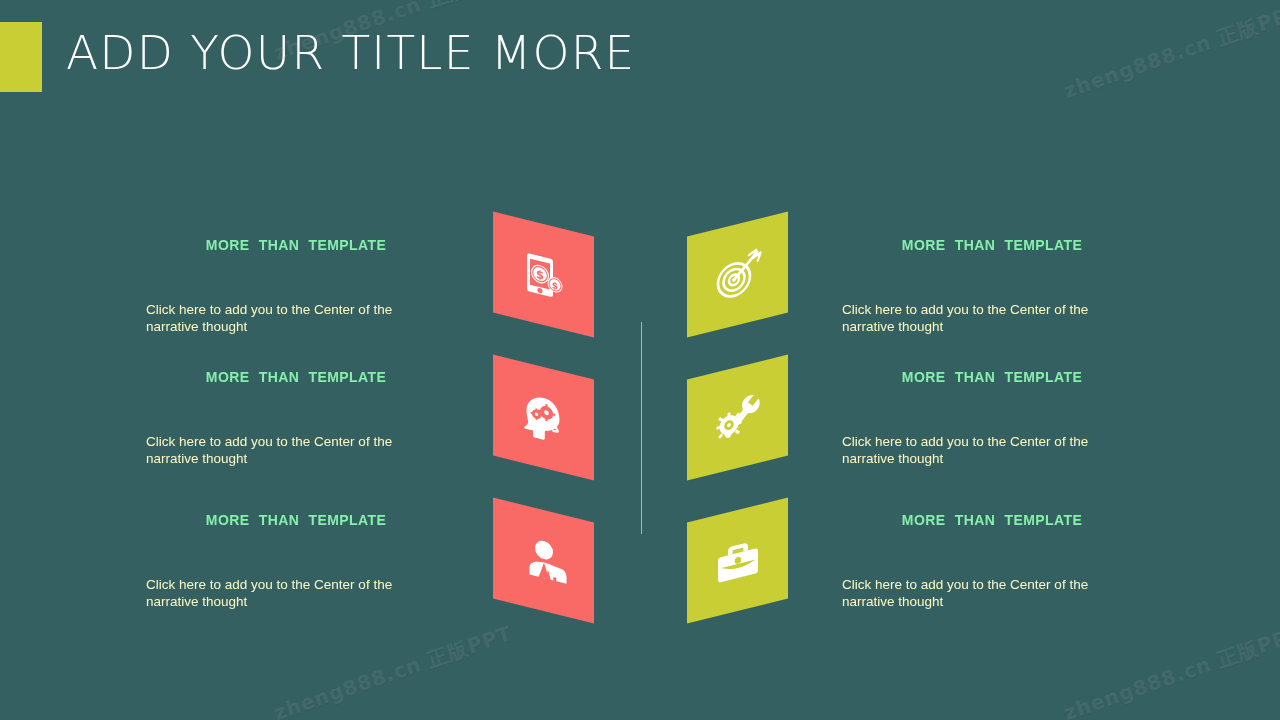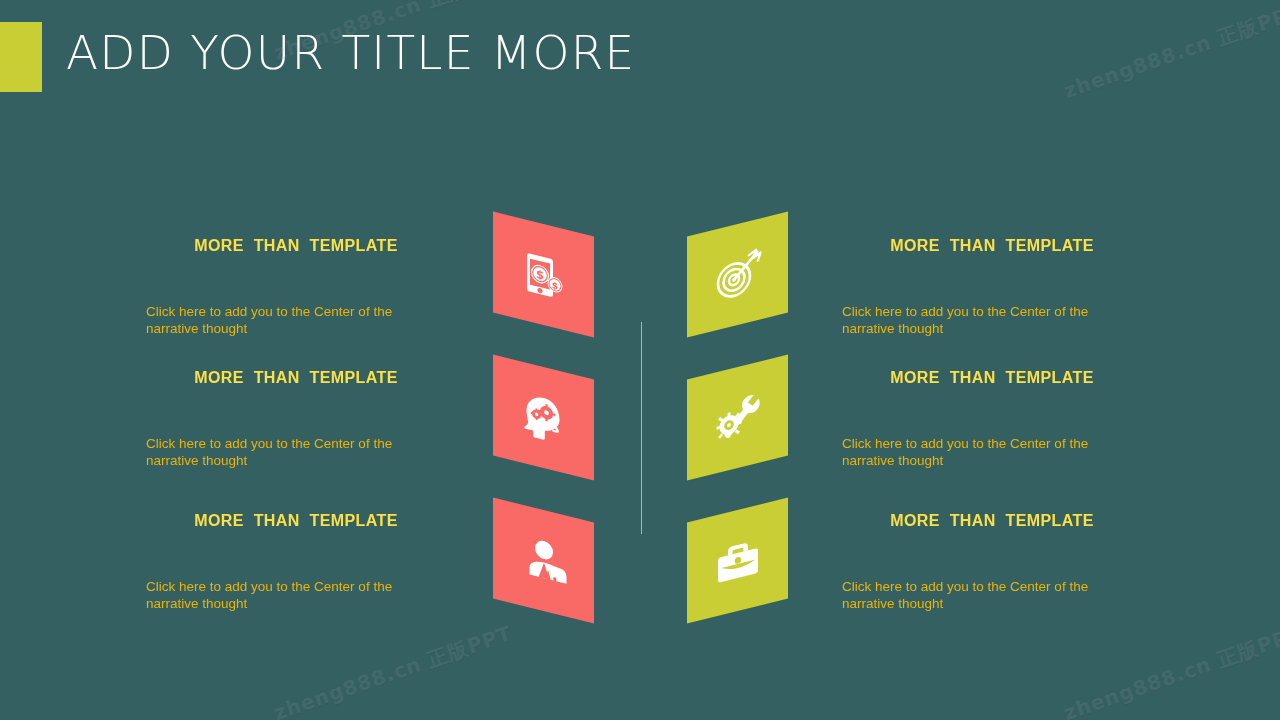--- a/index.html
+++ b/index.html
@@ -70,33 +70,33 @@
   .row1{ top:224px; }
   .row2{ top:367px; }
   .row3{ top:510px; }
 
   
   .block{ position:absolute; width:300px; }
   .block.left  { left:146px; text-align:left; }
   .block.right { left:842px; text-align:left; }
 
   .block h3{
-    font-size:16px;
+    font-size:14px;
     font-weight:bold;
-    color:#fde047;
+    color:#86efac;
     letter-spacing:.4px;
     word-spacing:5px;
     text-align:center;
     margin-bottom:3px;
     white-space:nowrap;
   }
   .block p{
     font-size:13.5px;
     font-weight:normal;
-    color:#eab308;
+    color:#fef9c3;
     line-height:1.28;
     margin-top:48px;
   }
 
   .b-r1{ top:237px; }
   .b-r2{ top:369px; }
   .b-r3{ top:512px; }
 
   
   .wm{

